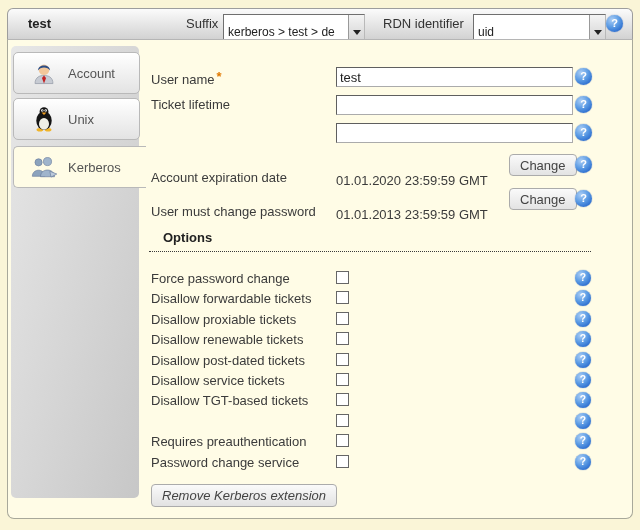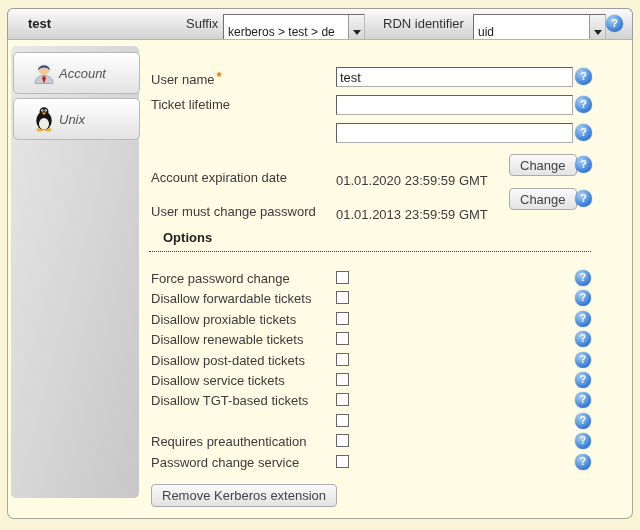--- a/index.html
+++ b/index.html
@@ -46,22 +46,22 @@
   
   .side {
     position:absolute; left:3px; top:6px; width:128px; height:452px;
     background:linear-gradient(105deg, #e7e7e7, #c7c7c7);
     border-radius:5px;
   }
   .tab {
     position:absolute; left:5px; width:127px; height:42px;
     background:linear-gradient(#ffffff, #e3e3e3);
     border:1px solid #b9b9b9; border-radius:5px;
-    display:flex; align-items:center; padding-left:16px; gap:1px;
-    cursor:pointer; color:#555; font-size:13px;font-style:italic;
+    display:flex; align-items:center; padding-left:16px; gap:10px;
+    cursor:pointer; color:#555; font-size:13px;
   }
   .tab.active {
     width:133px; background:#fffce6; border-right:none;
     border-radius:5px 0 0 5px; z-index:2;
   }
   .tab .ticon { width:28px; height:28px; display:inline-flex; align-items:center; justify-content:center; }
 
   
   .row { position:absolute; left:0; width:626px; height:20px; }
   .row-label { position:absolute; left:143px; top:0; line-height:20px; font-size:13px; color:#3b3b3b; white-space:nowrap;text-align:center; }
@@ -94,21 +94,21 @@
     position:absolute; left:328px; top:2px; width:13px; height:13px;
     appearance:none; -webkit-appearance:none; background:#fff;
     border:1px solid #666; cursor:pointer; margin:0;
   }
   .opt-row .row-help { transform:scale(0.94); transform-origin:top left; }
 
   .rm-btn {
     position:absolute; left:143px; top:444px; height:23px; padding:0 10px;
     background:linear-gradient(#fafafa,#e2e2e2);
     border:1px solid #ababab; border-radius:4px;
-    font-family:"Liberation Sans", sans-serif; font-size:13px; color:#444; cursor:pointer;
+    font-family:"Liberation Sans", sans-serif; font-size:13px; color:#444; cursor:pointer;font-style:italic;
   }
 </style>
 </head>
 <body>
 
 <div class="page">
 
   <div class="hdr">
     <span class="hdr-title">test</span>
 
@@ -158,20 +158,32 @@
           <circle cx="13.9" cy="5.6" r="1.5" fill="#fff"></circle>
           <circle cx="18.1" cy="5.6" r="1.5" fill="#fff"></circle>
           <circle cx="14.1" cy="5.8" r="0.7" fill="#111"></circle>
           <circle cx="17.9" cy="5.8" r="0.7" fill="#111"></circle>
           <path d="M13,8 L19,8 L16,11.2 Z" fill="#f0a020"></path>
         </svg>
       </span>
       <span>Unix</span>
     </div>
 
+    <div class="tab active" style="top:106px;">
+      <span class="ticon">
+        <svg width="30" height="26" viewBox="0 0 36 30">
+          <circle cx="11" cy="9" r="4.6" fill="#8ca3bd" stroke="#64789a" stroke-width="0.8"></circle>
+          <path d="M3,27 C3,16.5 19,16.5 19,27 Z" fill="#8ca3bd" stroke="#64789a" stroke-width="0.8"></path>
+          <circle cx="22.5" cy="8" r="5.2" fill="#9fb4cc" stroke="#64789a" stroke-width="0.8"></circle>
+          <path d="M13.5,27.5 C13.5,16 31.5,16 31.5,27.5 Z" fill="#9fb4cc" stroke="#64789a" stroke-width="0.8"></path>
+          <path d="M25.5,20.5 L34.5,24 L27,28 Z" fill="#bccadb" stroke="#64789a" stroke-width="0.8"></path>
+        </svg>
+      </span>
+      <span>Kerberos</span>
+    </div>
 
     <div class="row" style="top:27px;">
       <span class="row-label"><span>User name</span><span class="req">*</span></span>
       <input class="txt" type="text" value="test" style="">
       <span class="help row-help">?</span>
     </div>
 
     <div class="row" style="top:55px;">
       <span class="row-label">Ticket lifetime</span>
       <input class="txt" type="text" value="" style="">

